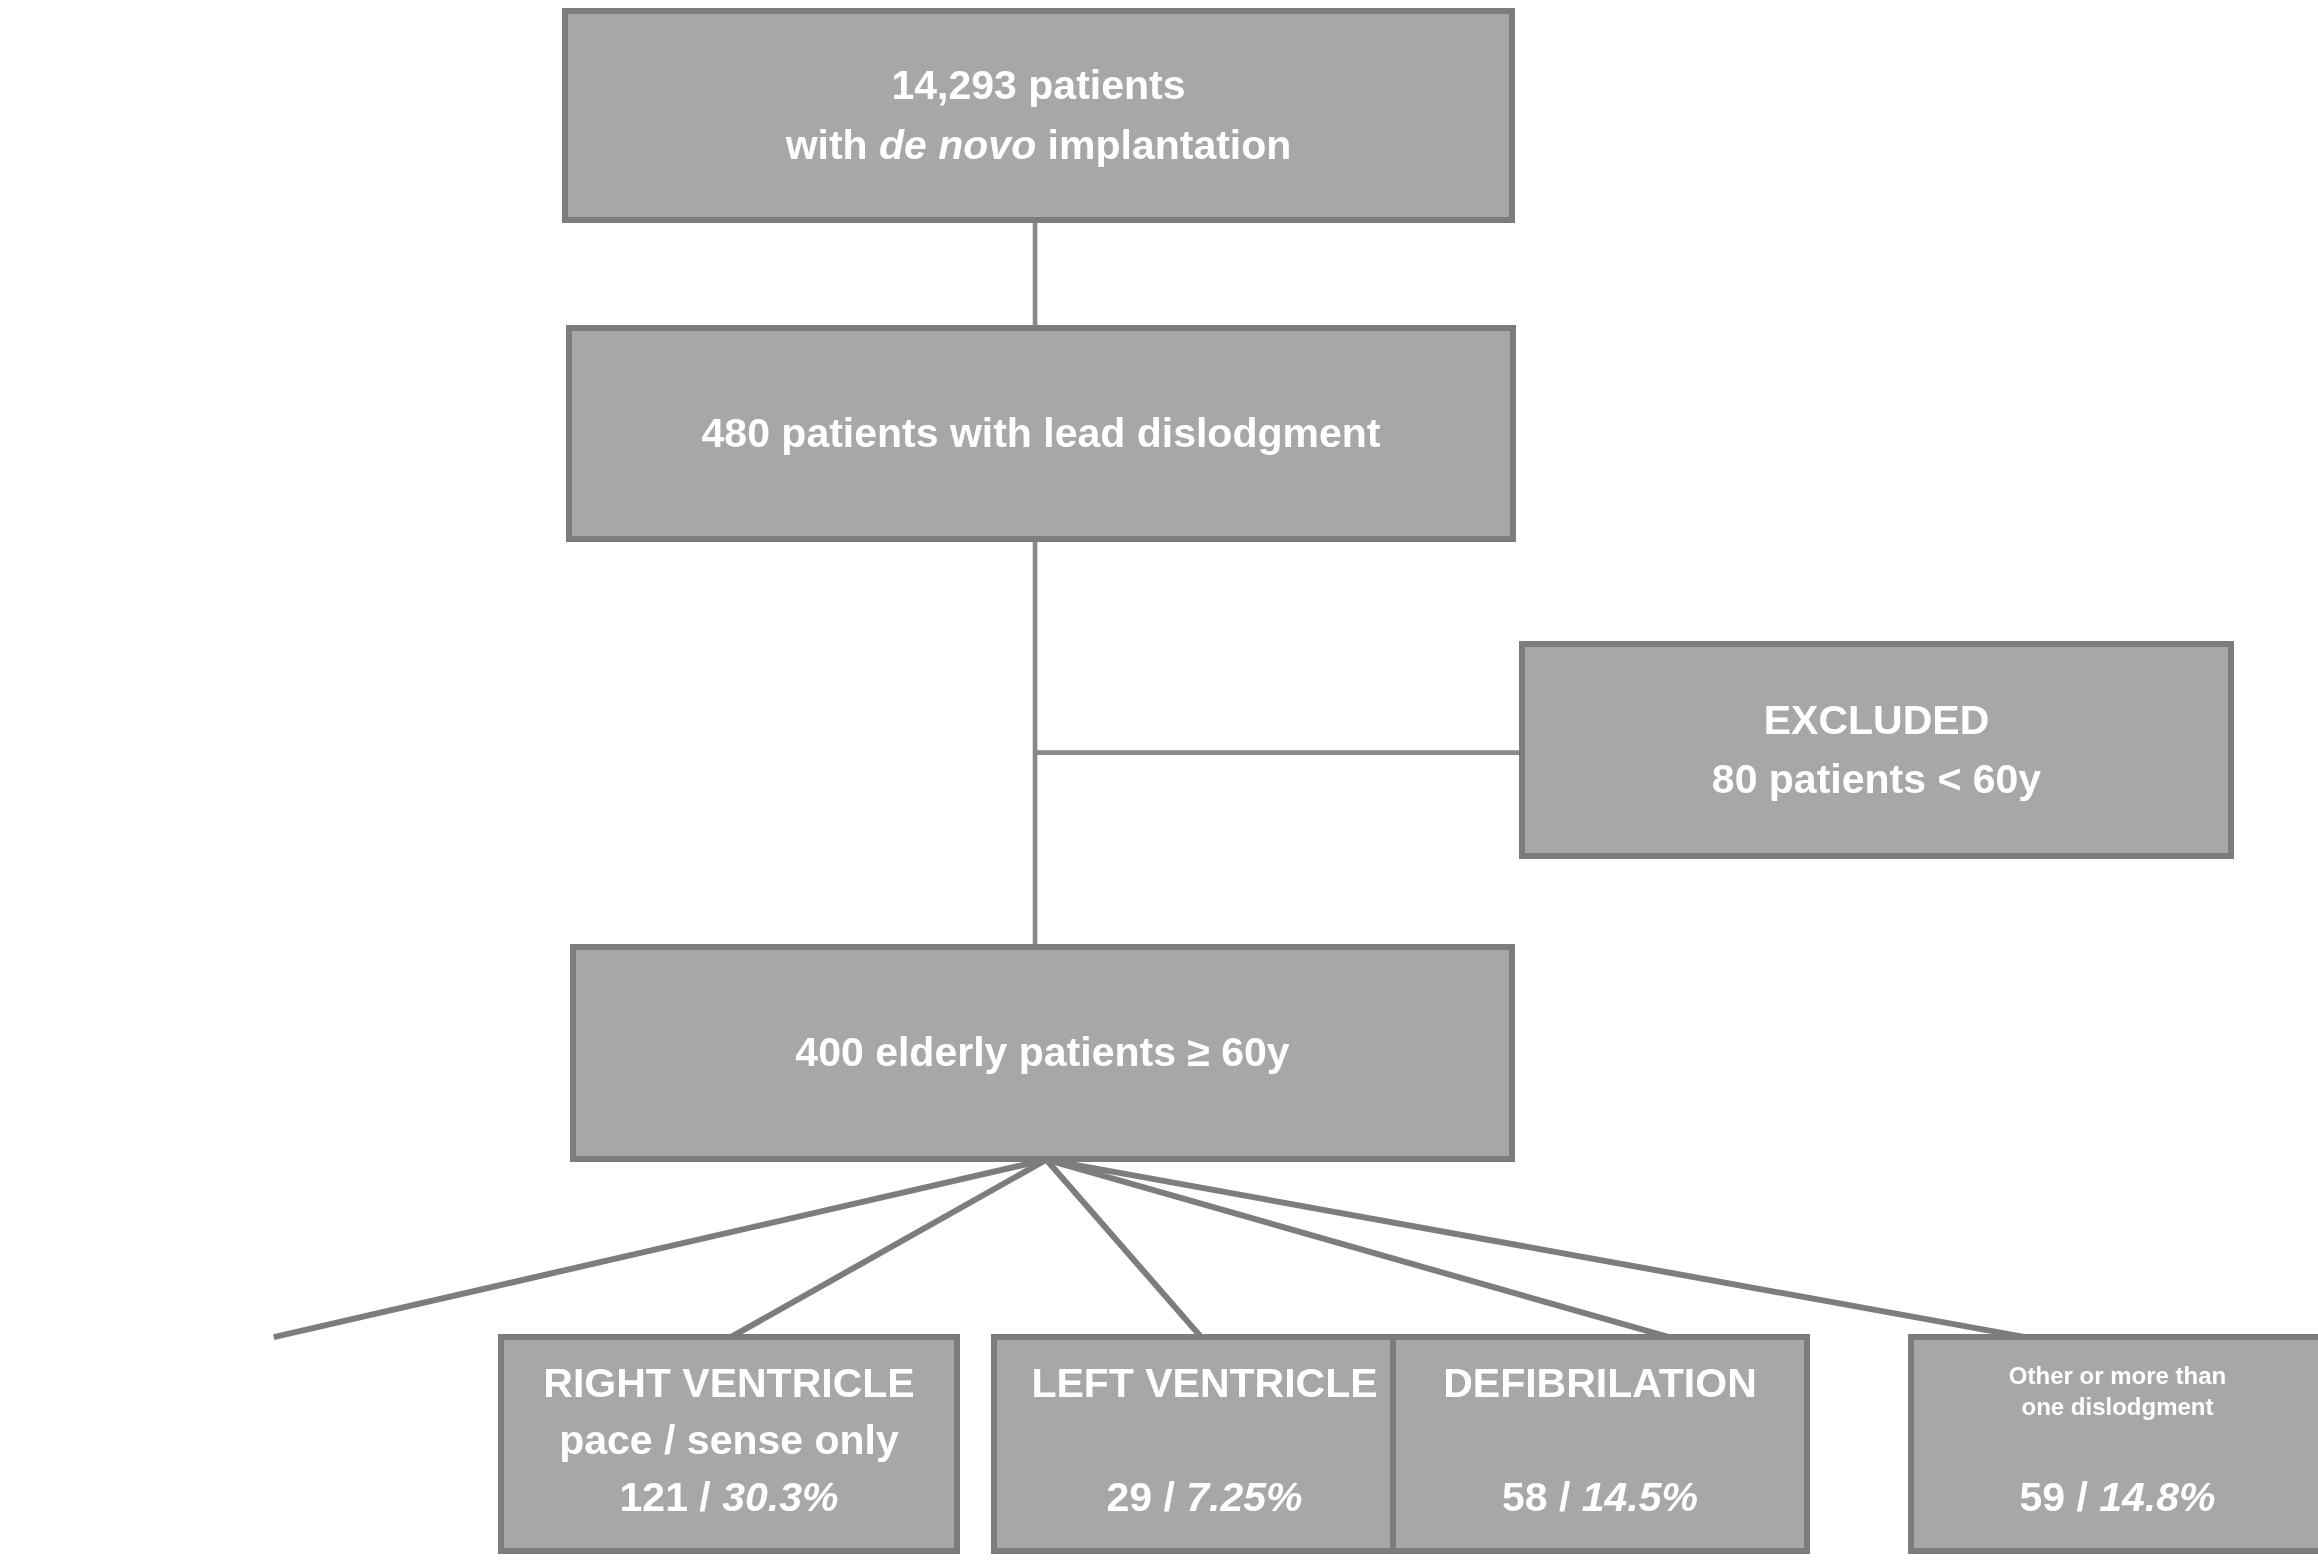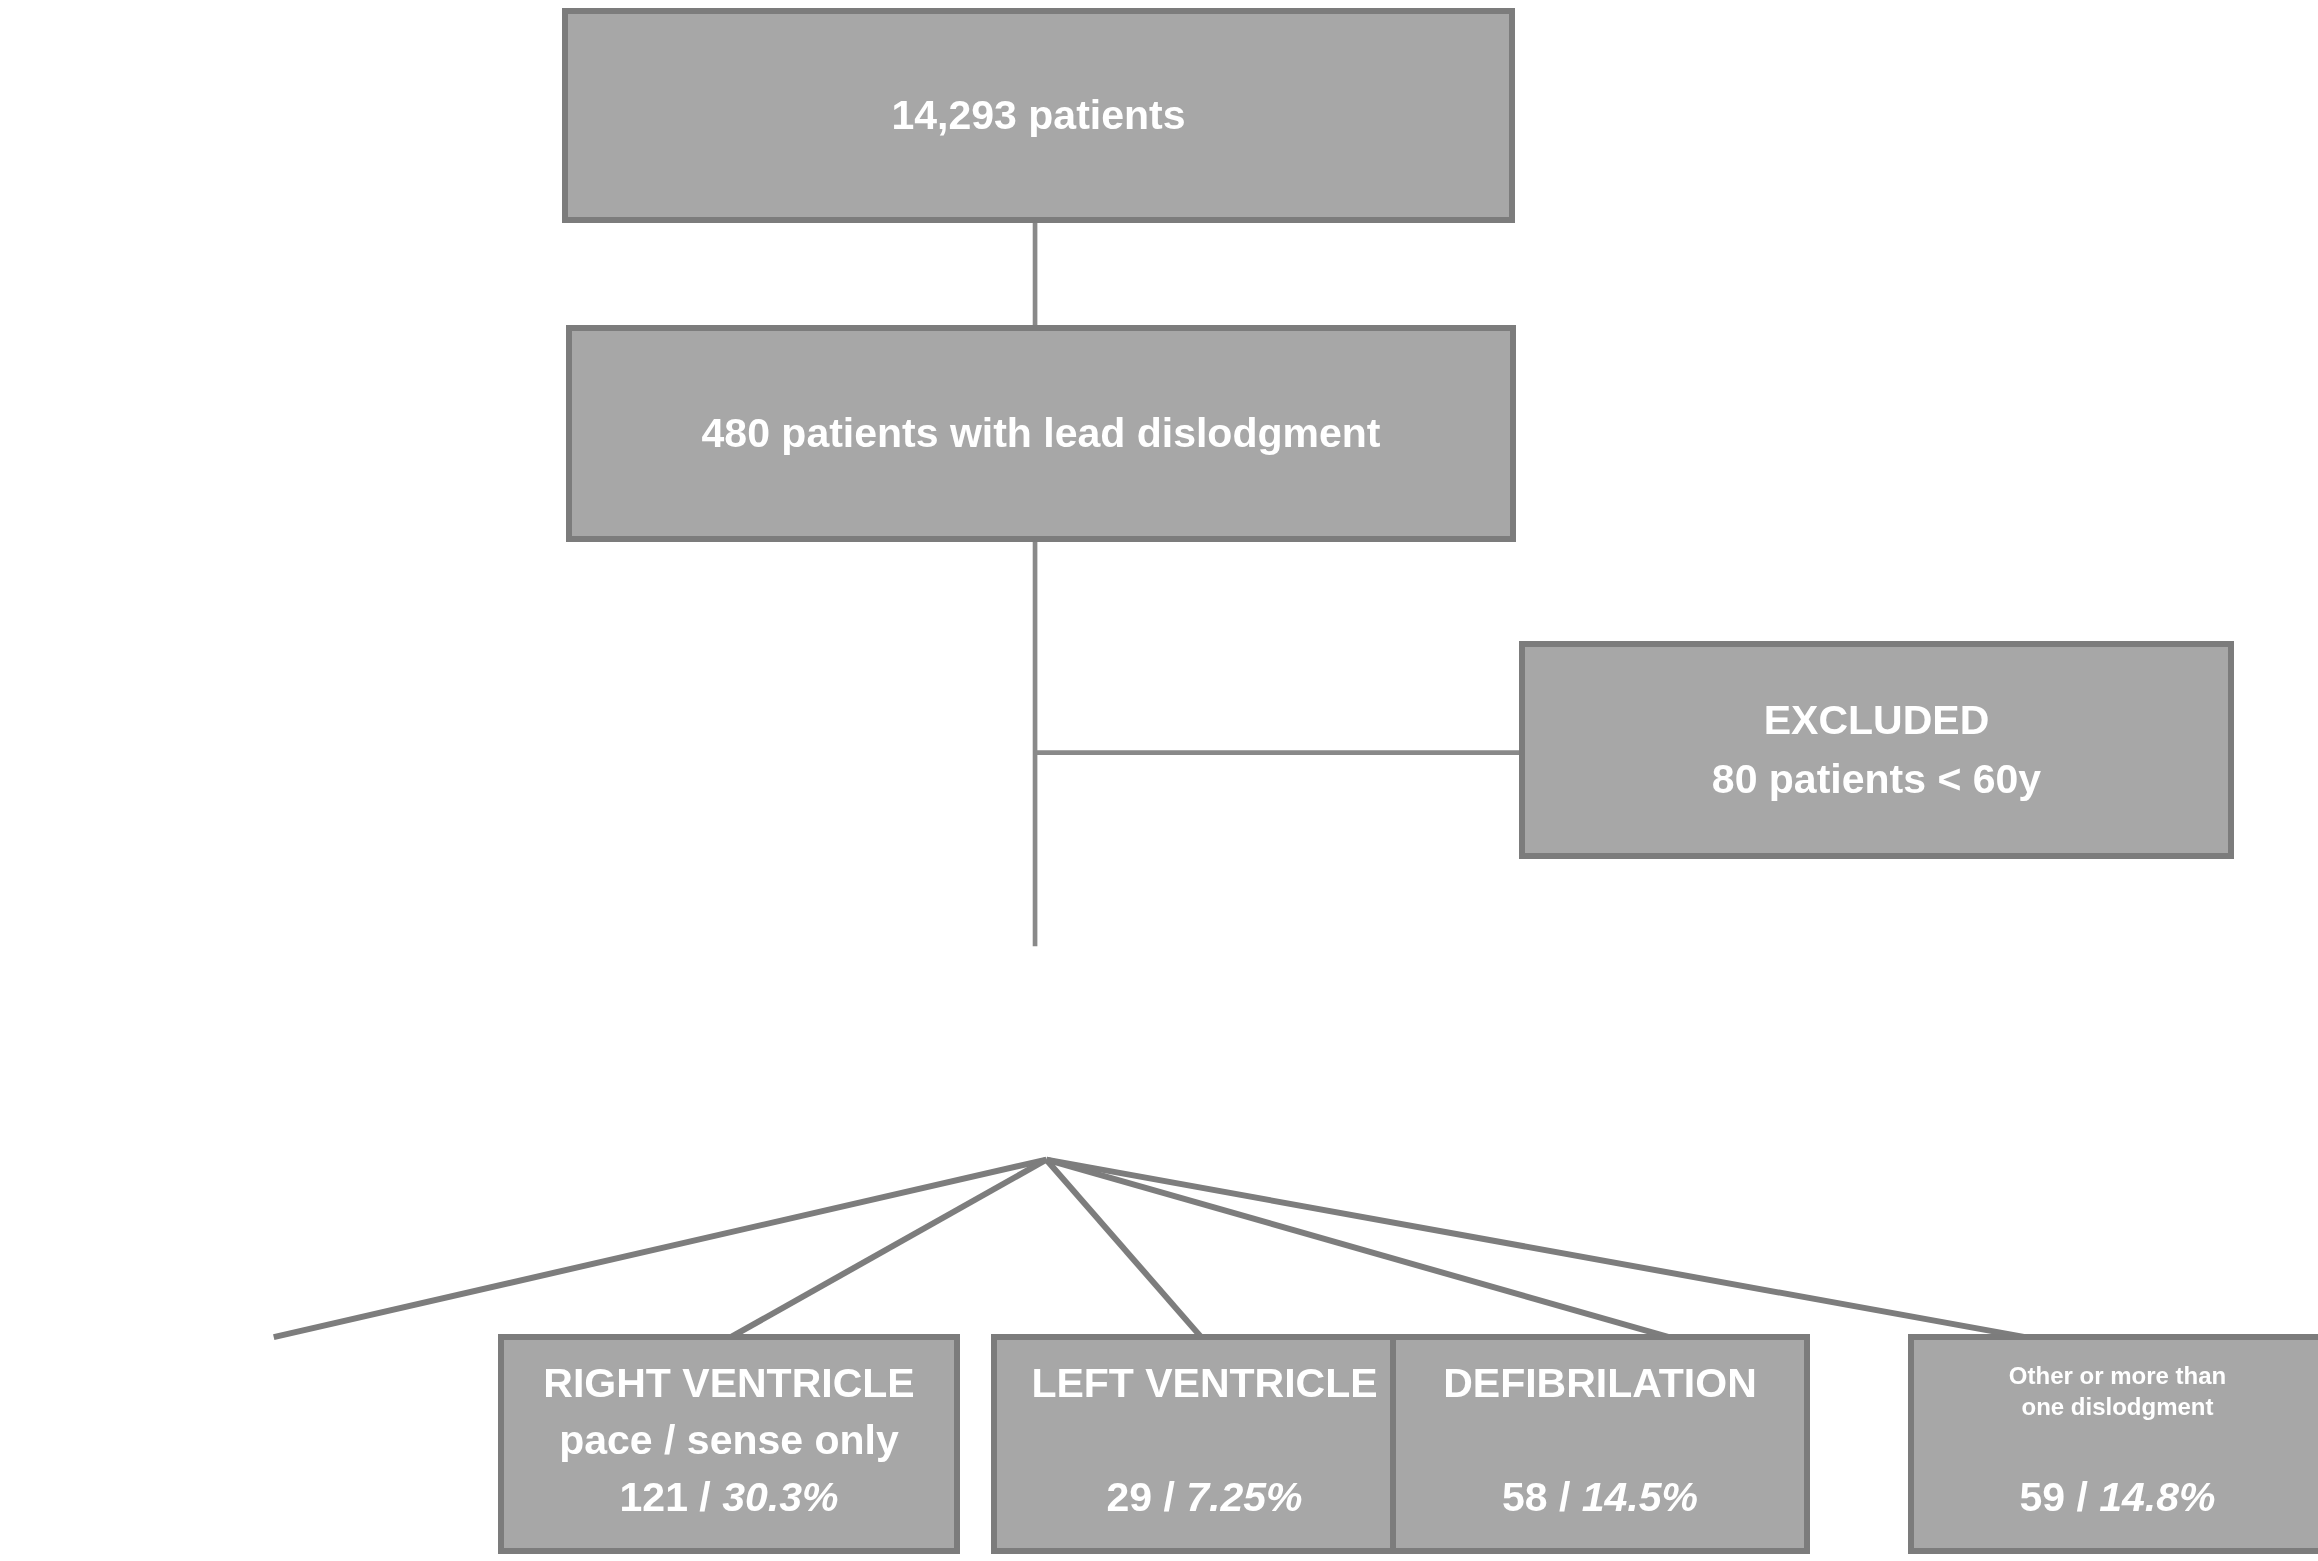--- a/index.html
+++ b/index.html
@@ -64,31 +64,35 @@
     <line class="conn" x1="1515" y1="1128" x2="2246" y2="1128"></line>
     <line class="conn-fan" x1="1535" y1="1738" x2="377" y2="2004"></line>
     <line class="conn-fan" x1="1535" y1="1738" x2="1062" y2="2004"></line>
     <line class="conn-fan" x1="1535" y1="1738" x2="1767" y2="2004"></line>
     <line class="conn-fan" x1="1535" y1="1738" x2="2468" y2="2004"></line>
     <line class="conn-fan" x1="1535" y1="1738" x2="3002" y2="2004"></line>
   </svg>
 
   <div class="box" id="box-denovo">
     <div>14,293 patients</div>
+    <div><span>with </span><em>de novo</em><span> implantation</span></div>
   </div>
 
   <div class="box" id="box-dislodgment">
     <div>480 patients with lead dislodgment</div>
   </div>
 
   <div class="box" id="box-excluded">
     <div>EXCLUDED</div>
     <div>80 patients &lt; 60y</div>
   </div>
 
+  <div class="box" id="box-elderly">
+    <div>400 elderly patients ≥ 60y</div>
+  </div>
 
 
   <div class="box outcome" id="box-rv">
     <div>RIGHT VENTRICLE</div>
     <div>pace / sense only</div>
     <div><span>121 / </span><span class="pct">30.3%</span></div>
   </div>
 
   <div class="box outcome" id="box-lv">
     <div>LEFT VENTRICLE</div>

